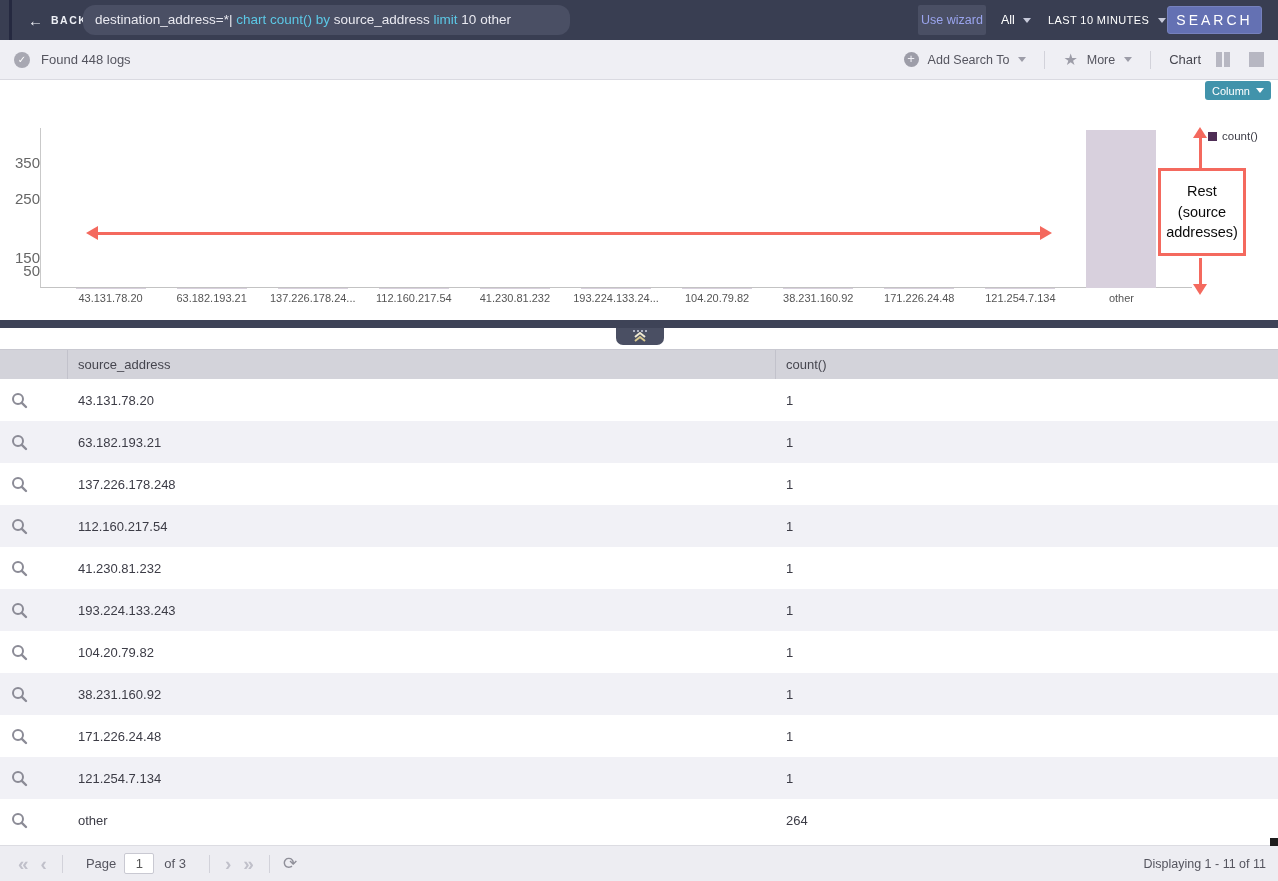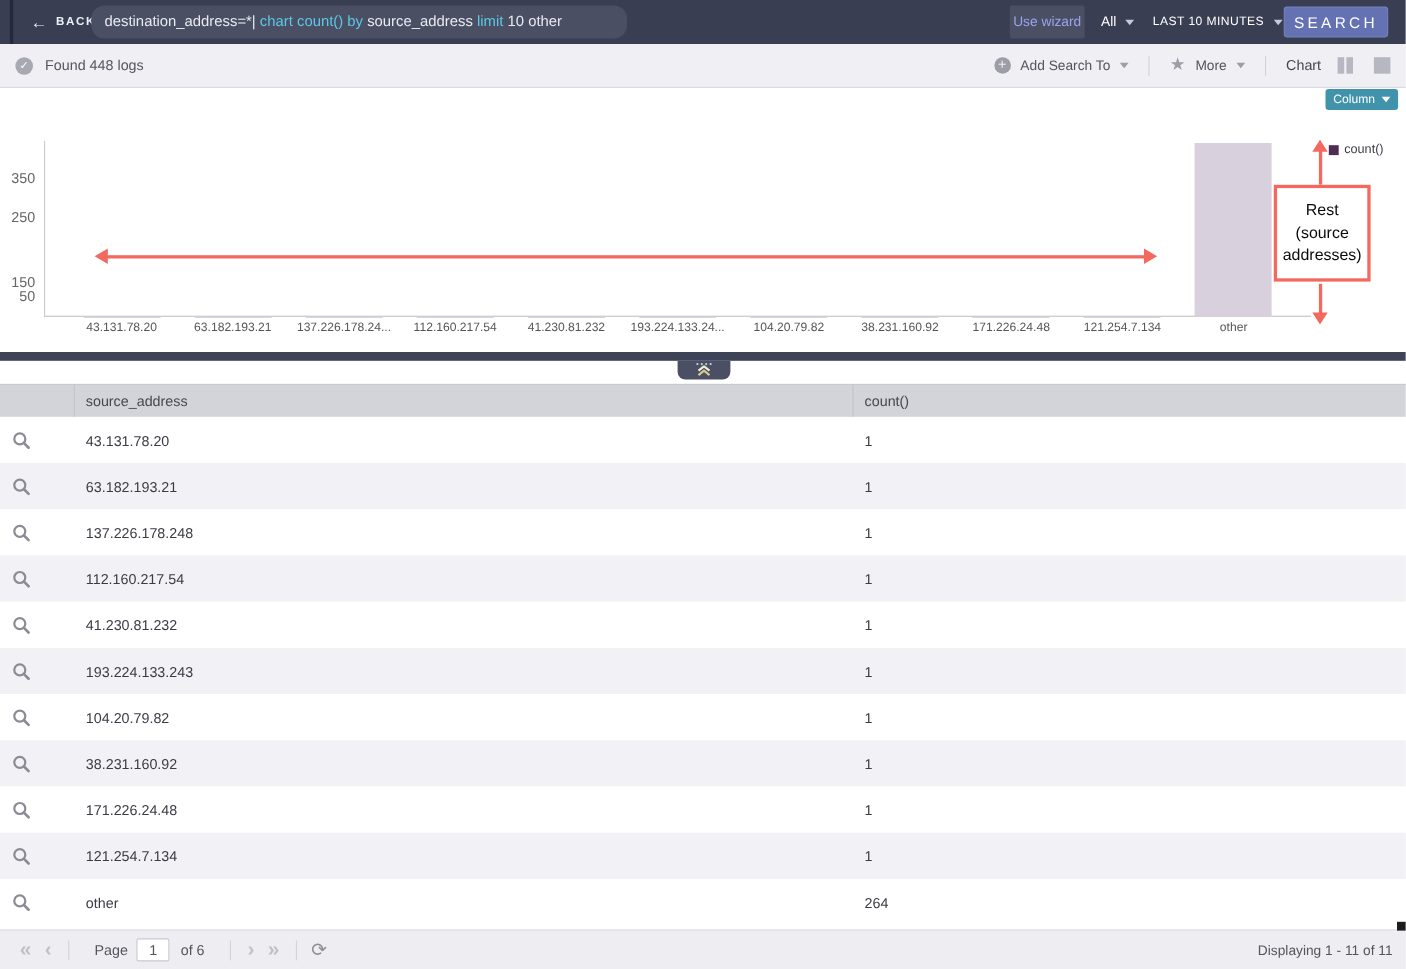--- a/index.html
+++ b/index.html
@@ -49,21 +49,21 @@
 
   
   .chart-region { position:absolute; top:80px; left:0; width:1278px; height:240px; background:#fff; }
   .column-btn { position:absolute; left:1205px; top:1px; width:66px; height:19px; background:#4193ab; border:none;
                 border-radius:3px; color:#fff; font-size:11px; display:flex; align-items:center; justify-content:center;
                 gap:6px; cursor:pointer; font-family:inherit; }
   .column-btn .caret { border-top-color:#fff; border-left-width:4px; border-right-width:4px; }
   .plot { position:absolute; left:40px; top:48px; width:1152px; height:160px;
           border-left:1px solid #c9c9c9; border-bottom:1px solid #c3c3c3; }
   #ylabels, #annotations { position:absolute; inset:0; pointer-events:none; }
-  .ylabel { position:absolute; left:0; width:32px; text-align:right; font-size:13px; color:#666; }
+  .ylabel { position:absolute; left:8px; width:32px; text-align:right; font-size:15px; color:#666; }
   .bars-row { position:absolute; left:60px; top:48px; width:1112px; height:160px; display:flex; align-items:flex-end; }
   .slot { flex:1; height:100%; display:flex; justify-content:center; align-items:flex-end; }
   .bar { width:70px; background:#d8d0dd; }
   .xlabels-row { position:absolute; left:60px; top:212px; width:1112px; display:flex; }
   .xlabel { flex:1; text-align:center; font-size:11px; color:#555; white-space:nowrap; overflow:hidden; }
   .legend { position:absolute; left:1208px; top:50px; display:flex; align-items:center; gap:5px;
             font-size:11.5px; color:#3d3d47; }
   .legend-swatch { width:9px; height:9px; background:#4e2d55; }
 
   .h-arrow-line { position:absolute; left:96px; top:152px; width:946px; height:3px; background:#f4695e; }
@@ -385,21 +385,21 @@
       </div>
     </div>
 
   <footer class="footer">
     <div class="pager">
       <button class="pg-ic">«</button>
       <button class="pg-ic">‹</button>
       <span class="vdiv"></span>
       <span class="pg-label">Page</span>
       <input class="page-input" value="1" style="">
-      <span class="of-label">of 6</span>
+      <span class="of-label">of 3</span>
       <span class="vdiv"></span>
       <button class="pg-ic">›</button>
       <button class="pg-ic">»</button>
       <span class="vdiv"></span>
       <button class="refresh-ic">⟳</button>
     </div>
     <span class="displaying">Displaying 1 - 11 of 11</span>
   </footer>
 
   <div class="scroll-artifact"></div>

